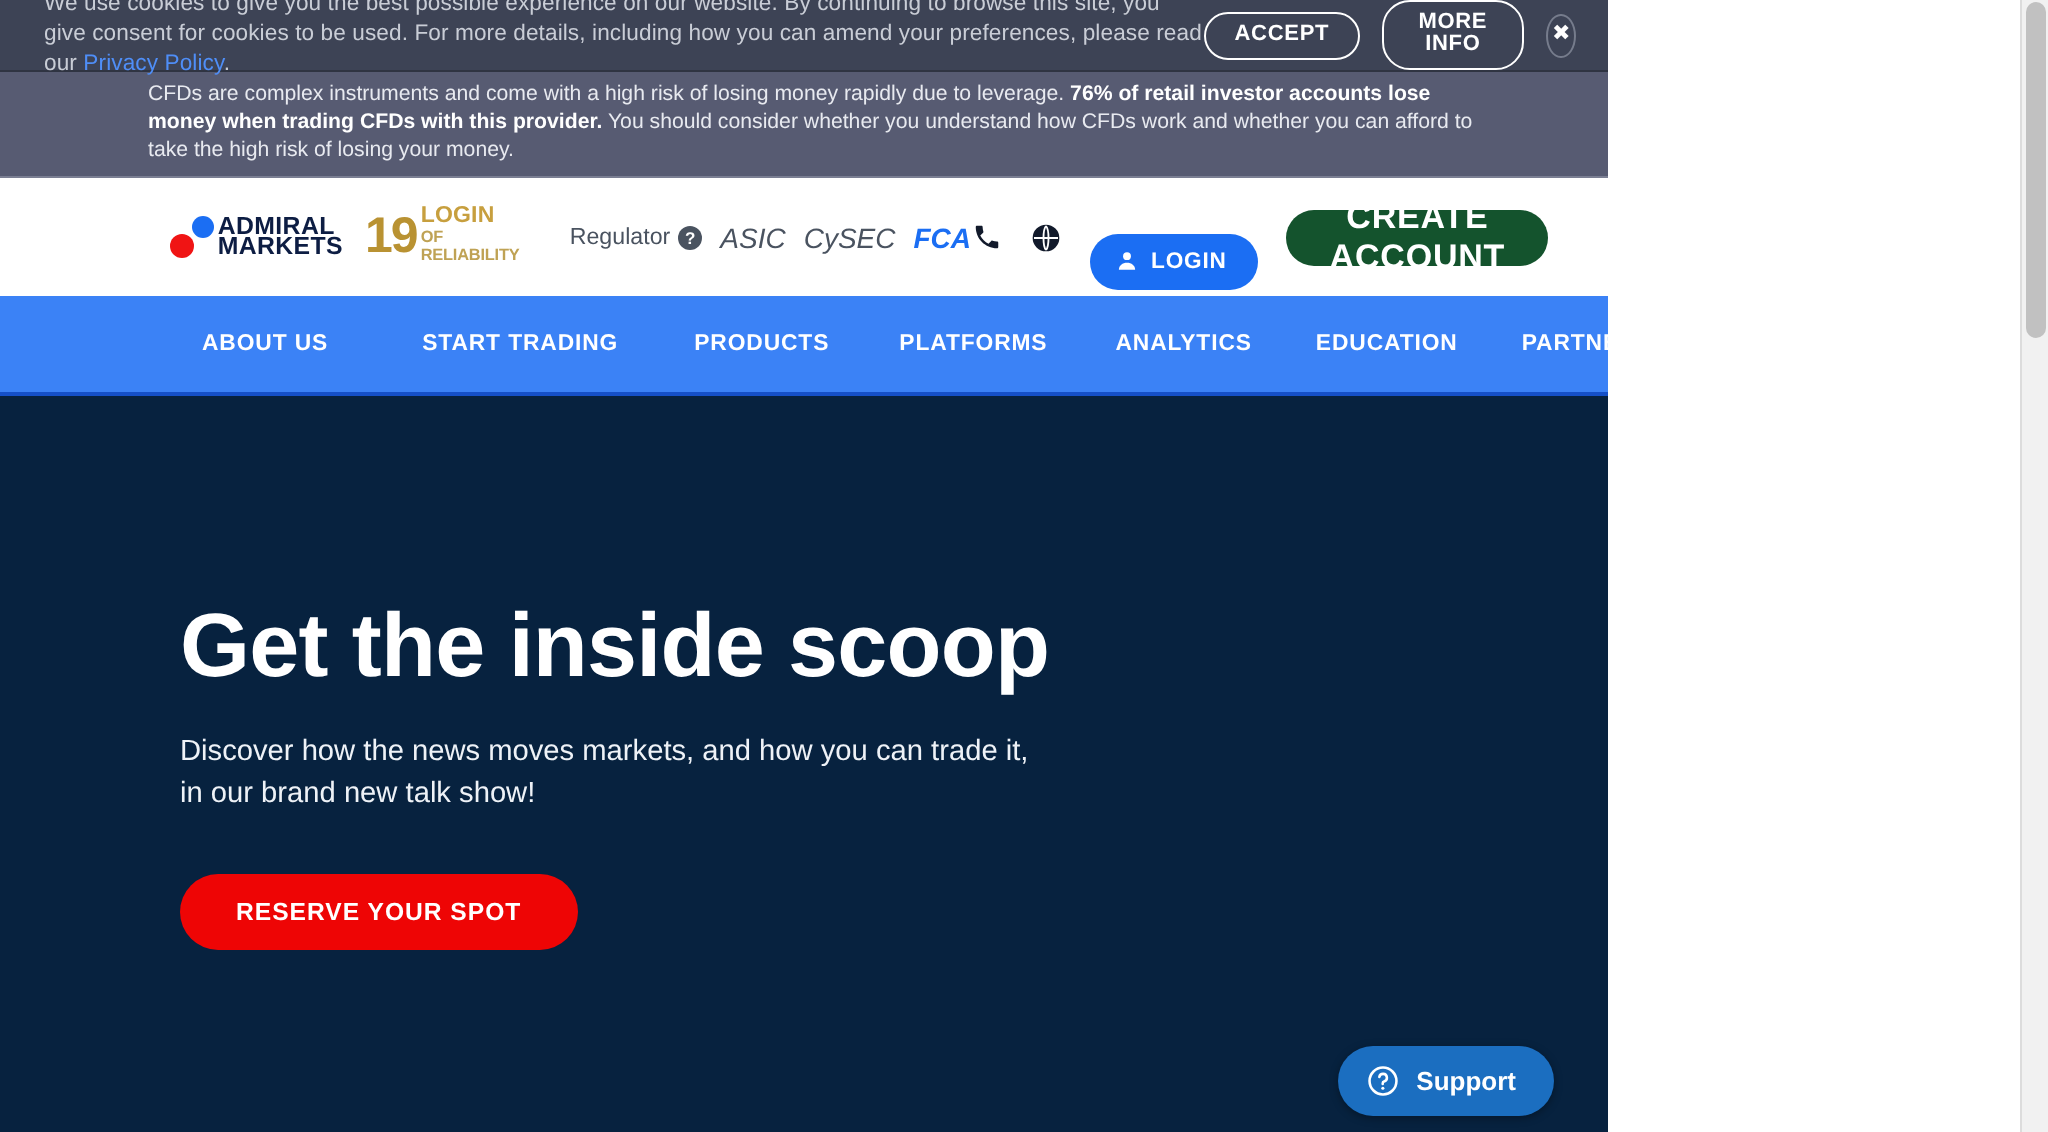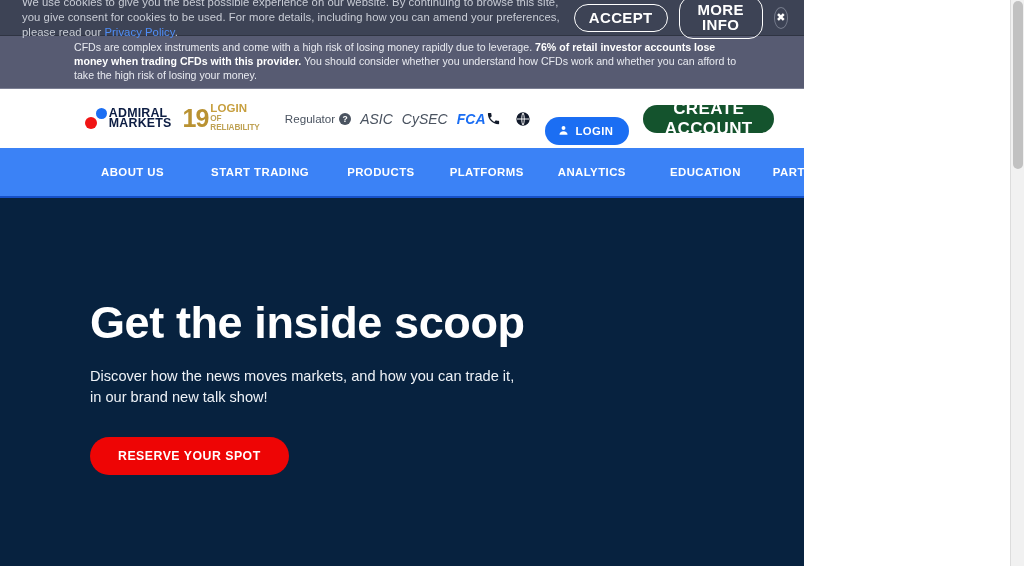--- a/index.html
+++ b/index.html
@@ -43,21 +43,21 @@
   .cookie-actions {
     margin-left: auto;
     display: flex; align-items: center; gap: 11px;
     padding-right: 2px;
   }
   .pill-btn {
     border: 1.6px solid #ffffff;
     border-radius: 14px;
     color: #ffffff;
     background: transparent;
-    font-size: 15px;
+    font-size: 11px;
     font-weight: bold;
     letter-spacing: .35px;
     padding: 5px 14px 6px;
     line-height: 1;
     cursor: pointer;
     font-family: "Liberation Sans", sans-serif;
   }
   .close-btn {
     width: 22px; height: 22px;
     border-radius: 50%;
@@ -182,21 +182,21 @@
     font-weight: bold;
     letter-spacing: .45px;
     padding: 0 24px 0 0;
     cursor: pointer;
     white-space: nowrap;
   }
   .nav-item:nth-child(1){ padding-right: 47px; }
   .nav-item:nth-child(2){ padding-right: 38px; }
   .nav-item:nth-child(3){ padding-right: 35px; }
   .nav-item:nth-child(4){ padding-right: 34px; }
-  .nav-item:nth-child(5){ padding-right: 44px; }
+  .nav-item:nth-child(5){ padding-right: 32px; }
   .nav-item:nth-child(6){ padding-right: 32px; }
   
   .hero {
     background: #07223f;
     height: 383px;
     padding: 0 0 0 90px;
     position: relative;
   }
   .hero-title {
     color: #ffffff;
@@ -338,19 +338,27 @@
 
     <div class="hero">
       <h1 class="hero-title">Get the inside scoop</h1>
       <p class="hero-sub">
         <span>Discover how the news moves markets, and how you can trade it,</span><br>
         <span>in our brand new talk show!</span>
       </p>
       <button class="btn-reserve">RESERVE YOUR SPOT</button>
     </div>
 
+    <div class="support-widget">
+      <svg width="17" height="17" viewBox="0 0 24 24" fill="none" stroke="#ffffff" stroke-width="1.8">
+          <circle cx="12" cy="12" r="9.5"></circle>
+          <path d="M9.4 9.2a2.7 2.7 0 1 1 3.3 3.1c-.6.2-.9.7-.9 1.3v.5" stroke-linecap="round"></path>
+          <circle cx="11.9" cy="17.1" r="1.1" fill="#ffffff" stroke="none"></circle>
+        </svg>
+      <span>Support</span>
+    </div>
 
   </div>
 
   <div class="scrollbar">
     <div class="scroll-thumb"></div>
   </div>
 </div>
 
 </body></html>

